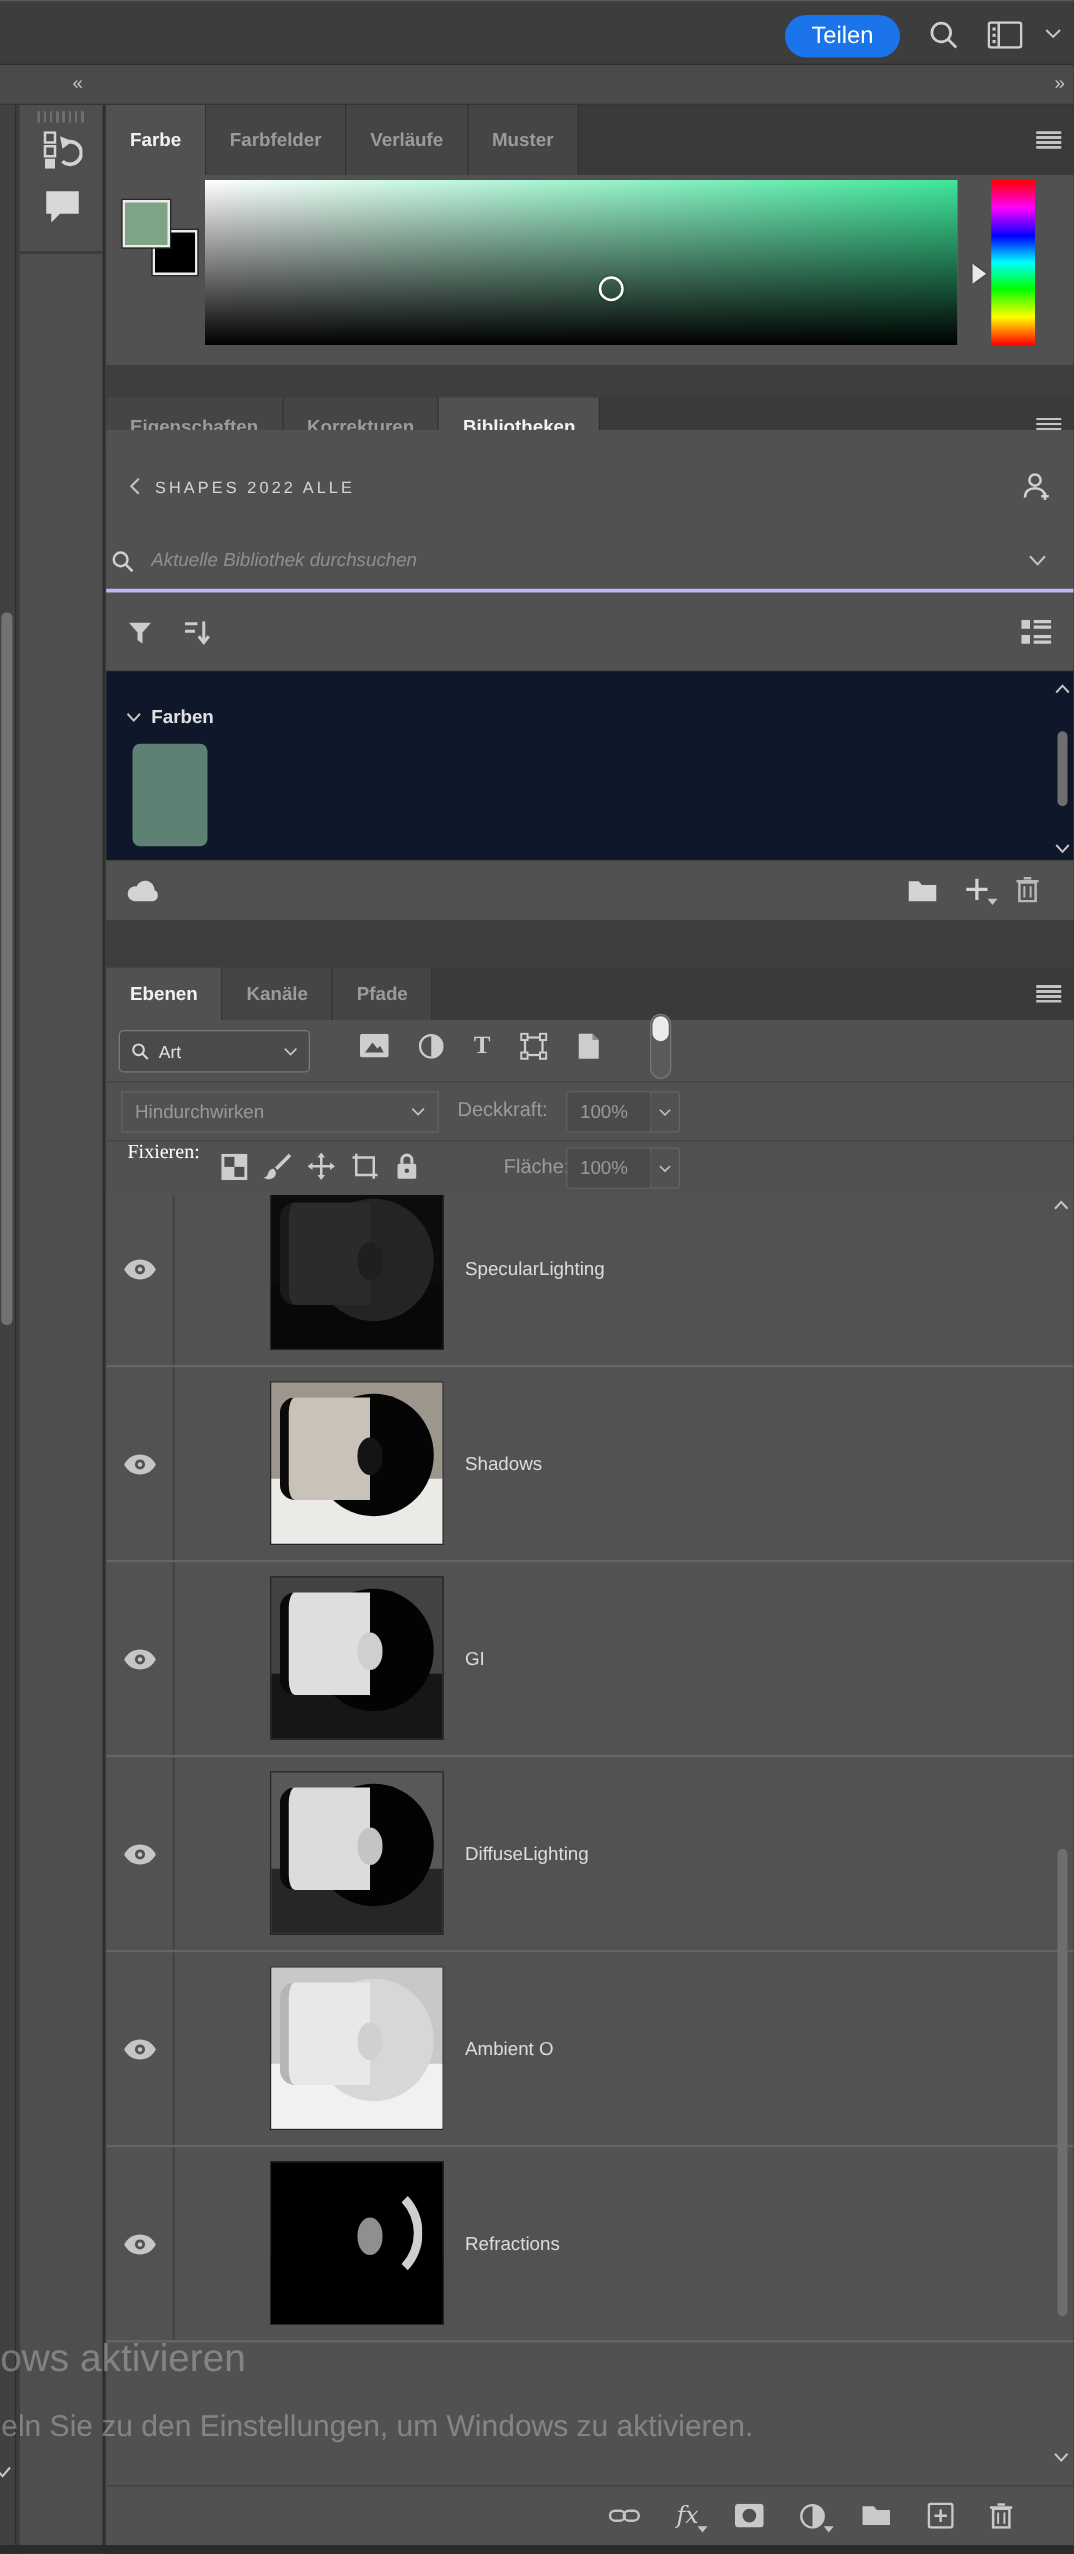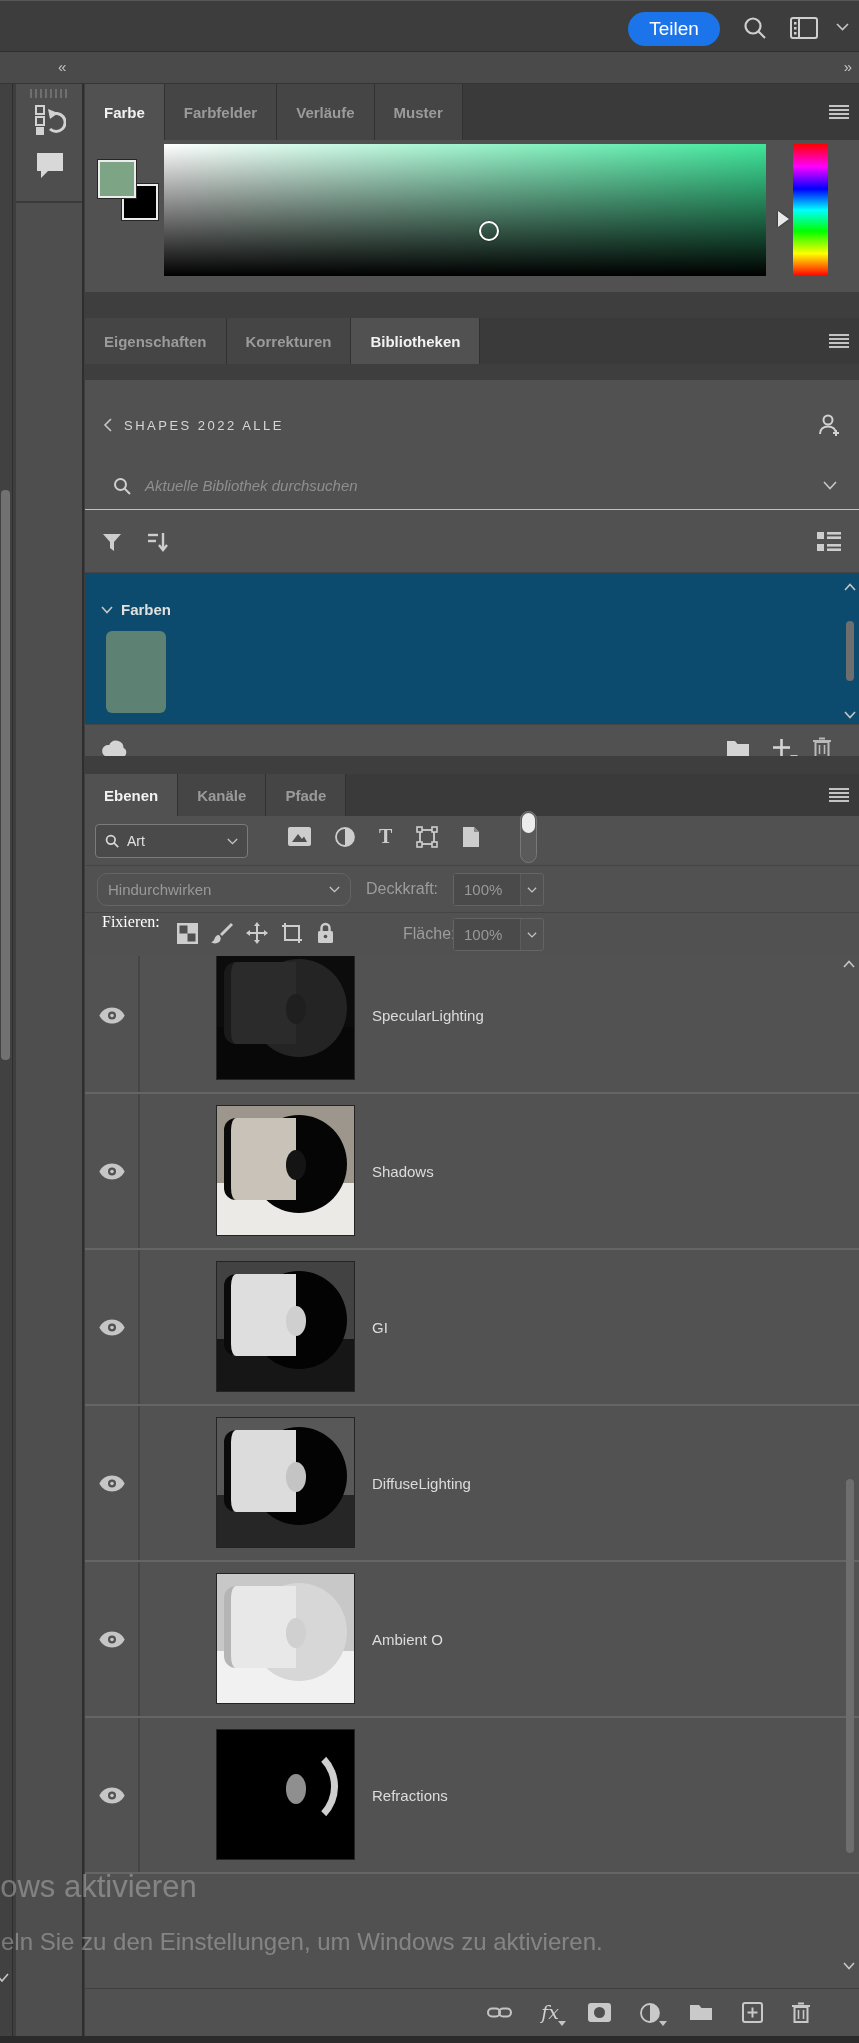--- a/index.html
+++ b/index.html
@@ -49,37 +49,37 @@
              box-shadow:0 0 2px rgba(0,0,0,.6);}
   .hue-bar{position:absolute;left:708px;top:4px;width:35px;height:132px;
            background:linear-gradient(to bottom,#ff0000 0%,#ff00ff 17%,#0000ff 34%,#00ffff 50%,#00ff00 66%,#ffff00 83%,#ff0000 100%);}
   .hue-arrow{position:absolute;left:693px;top:71px;width:0;height:0;border-top:8px solid transparent;
              border-bottom:8px solid transparent;border-left:11px solid #e8e8e8;filter:drop-shadow(0 0 1px #222);}
 
   
   .lib-row{position:absolute;left:0;width:100%;display:flex;align-items:center;}
   .shapes-title{font-size:13px;letter-spacing:2.5px;color:#d6d6d6;margin-left:12px;}
   .search-ph{font-style:italic;color:#8f8f8f;font-size:15px;margin-left:14px;}
-  .lib-content{position:absolute;left:0;top:192px;width:100%;height:152px;background:#0c4a6e;
+  .lib-content{position:absolute;left:0;top:192px;width:100%;height:152px;background:#0f172a;
                border-top:1px solid #454545;box-sizing:border-box;}
   .group-head{position:absolute;left:16px;top:28px;display:flex;align-items:center;gap:8px;
               font-size:15px;font-weight:700;color:#e0e0e0;}
   .lib-swatch{position:absolute;left:21px;top:58px;width:60px;height:82px;border-radius:6px;}
   .lib-foot{position:absolute;left:0;top:344px;width:100%;height:48px;border-top:1px solid #454545;box-sizing:border-box;}
   .scrollbar{position:absolute;right:2px;width:14px;display:flex;flex-direction:column;align-items:center;}
   .sb-thumb{width:8px;background:#6e6e6e;border-radius:4px;}
 
   
   .art-dd{position:absolute;left:10px;top:8px;width:153px;height:34px;background:#4a4a4a;border:1px solid #7b7b7b;
           border-radius:4px;box-sizing:border-box;display:flex;align-items:center;padding:0 9px;gap:8px;font-size:14px;color:#e2e2e2;}
   .filter-icons{position:absolute;left:203px;top:9px;display:flex;gap:24px;align-items:center;}
   .toggle{position:absolute;left:435px;top:-5px;width:17px;height:52px;border-radius:9px;background:#5a5a5a;
           border:1px solid #787878;box-sizing:border-box;}
   .toggle .knob{position:absolute;left:1px;top:1px;width:13px;height:20px;border-radius:8px;background:#ececec;}
-  .blend-dd{position:absolute;left:12px;top:7px;width:254px;height:33px;border:1px solid #646464;border-radius:10px;
+  .blend-dd{position:absolute;left:12px;top:7px;width:254px;height:33px;border:1px solid #646464;border-radius:0;
             box-sizing:border-box;display:flex;align-items:center;padding:0 10px;color:#999;font-size:15px;}
   .val-box{position:absolute;top:7px;width:91px;height:33px;border:1px solid #646464;border-radius:3px;box-sizing:border-box;
            display:flex;align-items:center;color:#999;font-size:15px;}
   .val-box .v{flex:1;padding-left:10px;background:#4a4a4a;align-self:stretch;display:flex;align-items:center;}
   .val-box .c{width:22px;display:flex;justify-content:center;border-left:1px solid #5c5c5c;align-self:stretch;align-items:center;}
   .dim-label{position:absolute;color:#9c9c9c;font-size:16px;top:14px;}
   .fix-icons{position:absolute;left:92px;top:9px;display:flex;gap:13px;align-items:center;}
 
   
   .layers-list{position:absolute;left:85px;top:956px;width:774px;height:1032px;background:#515151;overflow:hidden;}
@@ -201,34 +201,34 @@
       <div class="tab">
         <span>Korrekturen</span>
       </div>
 
       <div class="tab active">
         <span>Bibliotheken</span>
       </div>
     </div>
   <div class="abs hamburger" style="top:334px;"></div>
 
-  <div class="abs panel" style="top:380px;height:392px;">
+  <div class="abs panel" style="top:344px;height:392px;">
     <div class="lib-row" style="top:28px;height:34px;padding-left:18px;box-sizing:border-box;">
       <svg width="9" height="14" viewBox="0 0 9 14">
         <polyline points="8,1 2,7 8,13" class="chev-svg" stroke-width="2"></polyline>
       </svg>
       <span class="shapes-title">SHAPES 2022 ALLE</span>
       <svg style="position:absolute;right:18px;" width="24" height="24" viewBox="0 0 24 24">
         <circle cx="11" cy="7" r="4.5" fill="none" stroke="#d2d2d2" stroke-width="2"></circle>
         <path d="M3 21c0-5 3.5-7.5 8-7.5s8 2.5 8 7.5" fill="none" stroke="#d2d2d2" stroke-width="2"></path>
         <line x1="19" y1="17" x2="19" y2="23" stroke="#d2d2d2" stroke-width="2"></line>
         <line x1="16" y1="20" x2="22" y2="20" stroke="#d2d2d2" stroke-width="2"></line>
       </svg>
     </div>
-    <div class="lib-row" style="top:82px;height:48px;padding-left:28px;box-sizing:border-box;border-bottom:1px solid #c4b5fd;">
+    <div class="lib-row" style="top:82px;height:48px;padding-left:4px;box-sizing:border-box;border-bottom:3px solid #c4b5fd;">
       <svg width="18" height="18" viewBox="0 0 18 18">
         <circle cx="7.5" cy="7.5" r="5.5" fill="none" stroke="#cfcfcf" stroke-width="2"></circle>
         <line x1="11.5" y1="11.5" x2="17" y2="17" stroke="#cfcfcf" stroke-width="2"></line>
       </svg>
       <span class="search-ph">Aktuelle Bibliothek durchsuchen</span>
       <svg style="position:absolute;right:22px;" width="14" height="9" viewBox="0 0 14 9">
         <polyline points="1,1 7,7.5 13,1" class="chev-svg"></polyline>
       </svg>
     </div>
     <div class="lib-row" style="top:136px;height:52px;padding-left:18px;box-sizing:border-box;gap:26px;">

